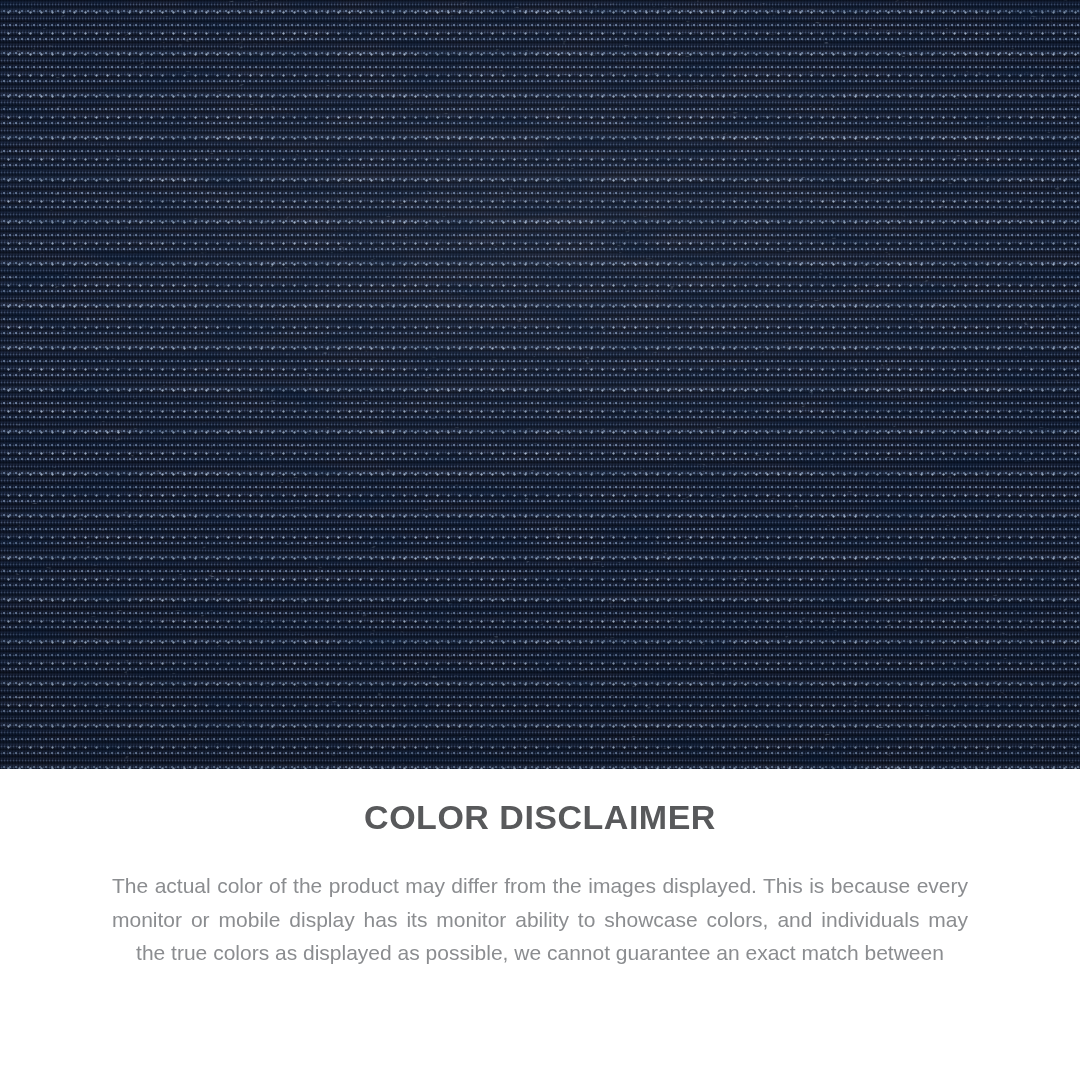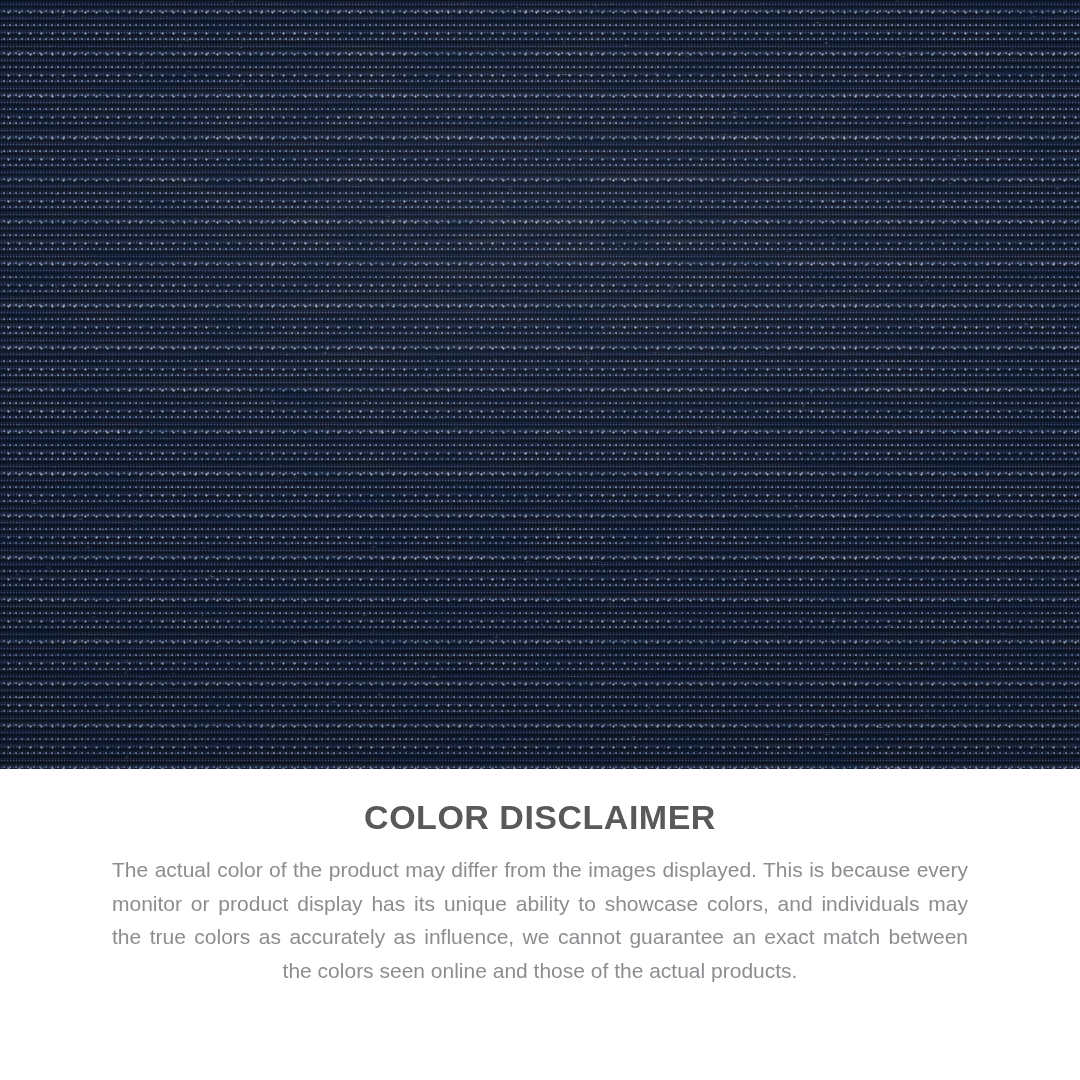--- a/index.html
+++ b/index.html
@@ -74,21 +74,21 @@
     display: block;
     pointer-events: none;
   }
 
   
   .disclaimer {
     padding: 28px 0 0 0;
     background: #ffffff;
   }
   .disc-title {
-    margin: 0 0 16px 0;
+    margin: 0 0 32px 0;
     font-size: 34px;
     line-height: 40px;
     font-weight: 700;
     letter-spacing: 0.5px;
     text-align: center;
     color: var(--title, #58595b);
   }
   .disc-text {
     width: 856px;
     margin: 9px auto;
@@ -125,19 +125,18 @@
       </defs>
       <rect width="100%" height="100%" filter="url(#specks)" style="mix-blend-mode:screen; opacity:0.5"></rect>
       <rect width="100%" height="100%" filter="url(#shade)" style="opacity:0.35"></rect>
     </svg>
   </div>
 
   <div class="disclaimer">
     <h1 class="disc-title">COLOR DISCLAIMER</h1>
     <div class="disc-text">
       <div class="disc-line">The actual color of the product may differ from the images displayed. This is because every</div>
-      <div class="disc-line">monitor or product display has its unique ability to showcase colors, and individuals may</div>
-      <div class="disc-line">the true colors as accurately as influence, we cannot guarantee an exact match between</div>
-      <div class="disc-line">the colors seen online and those of the actual products.</div>
+      <div class="disc-line">monitor or mobile display has its monitor ability to showcase colors, and individuals may</div>
+      <div class="disc-line">the true colors as displayed as possible, we cannot guarantee an exact match between</div>
     </div>
   </div>
 
 </div>
 
 </body></html>

